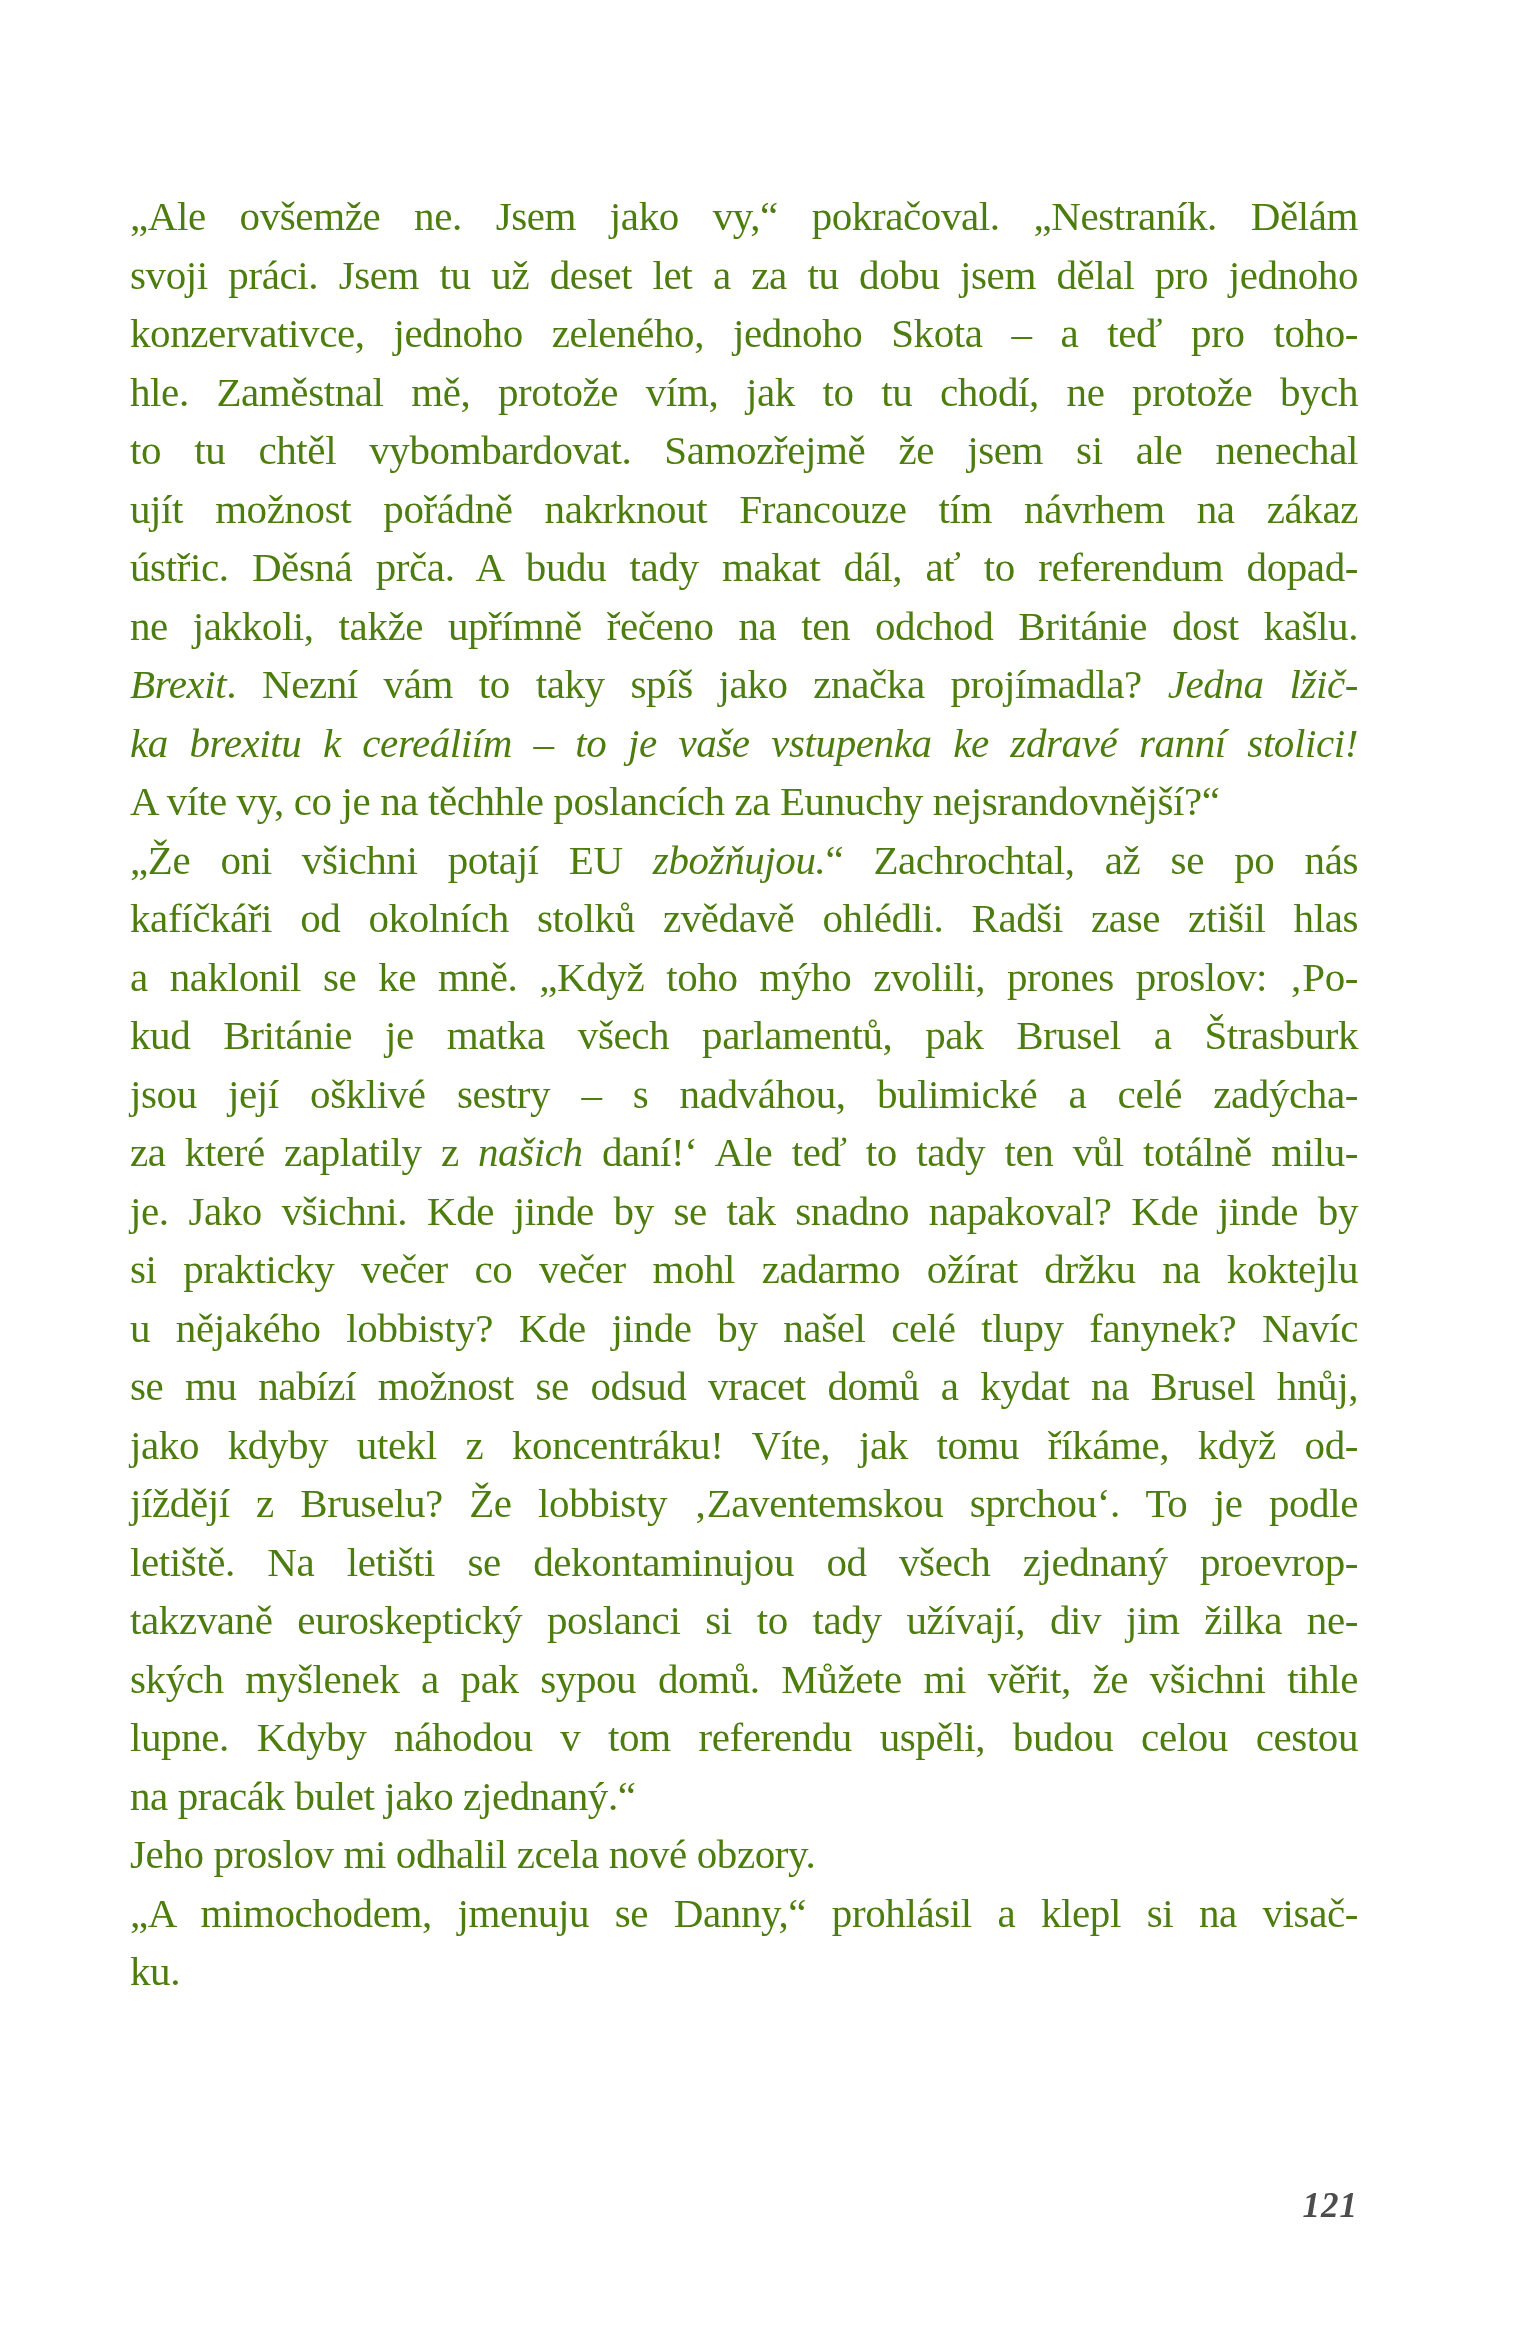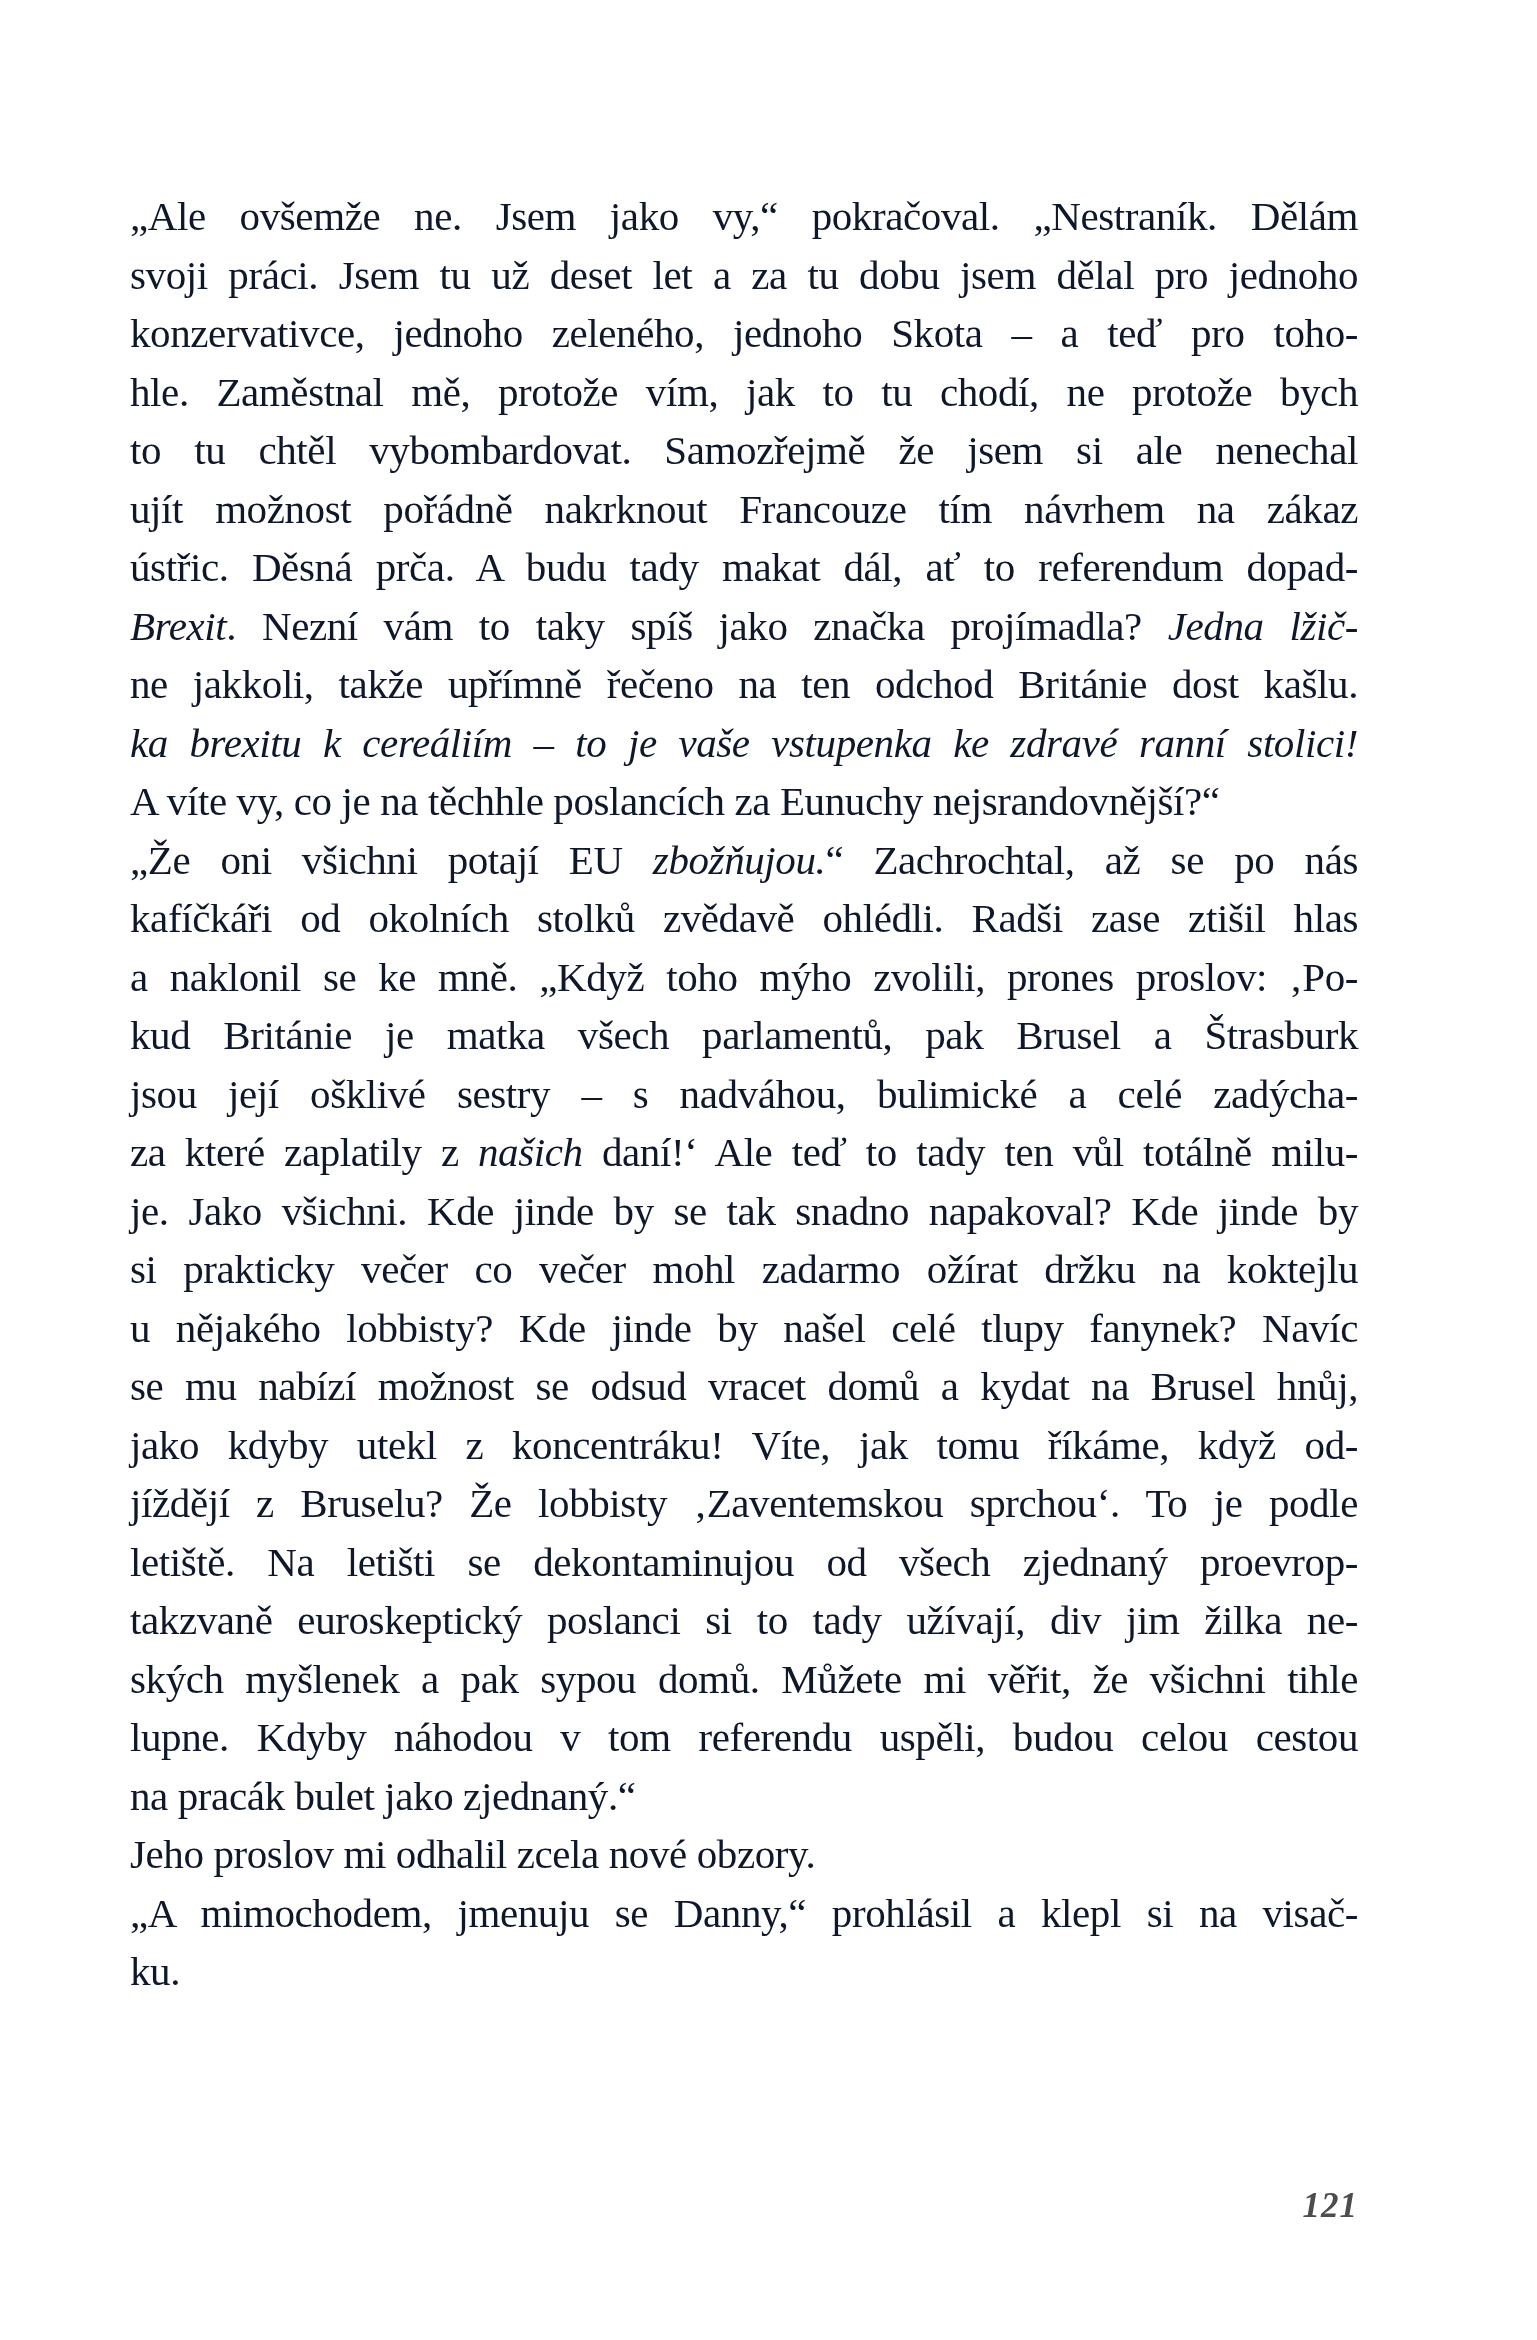--- a/index.html
+++ b/index.html
@@ -14,21 +14,21 @@
     font-family: "Liberation Serif", "DejaVu Serif", serif;
     overflow: hidden;
   }
   .text-block {
     position: absolute;
     left: 130px;
     top: 187px;
     width: 1228px;
     font-size: 41px;
     line-height: 58.5px;
-    color: #0f172a;
+    color: #4d7c0f;
     letter-spacing: -0.4px;
   }
   .line {
     text-align: justify;
     text-align-last: justify;
   }
   .line.para-end {
     text-align-last: left;
   }
   .it {
@@ -52,22 +52,22 @@
 
 <div>
   <main id="text-block" class="text-block">
       <div class="line"><span>„Ale ovšemže ne. Jsem jako vy,“ pokračoval. „Nestraník. Dělám</span></div>
       <div class="line"><span>svoji práci. Jsem tu už deset let a za tu dobu jsem dělal pro jednoho</span></div>
       <div class="line"><span>konzervativce, jednoho zeleného, jednoho Skota – a teď pro toho-</span></div>
       <div class="line"><span>hle. Zaměstnal mě, protože vím, jak to tu chodí, ne protože bych</span></div>
       <div class="line"><span>to tu chtěl vybombardovat. Samozřejmě že jsem si ale nenechal</span></div>
       <div class="line"><span>ujít možnost pořádně nakrknout Francouze tím návrhem na zákaz</span></div>
       <div class="line"><span>ústřic. Děsná prča. A budu tady makat dál, ať to referendum dopad-</span></div>
+      <div class="line"><span>ne jakkoli, takže upřímně řečeno na ten odchod Británie dost kašlu.</span></div>
       <div class="line"><span class="it">Brexit</span><span>. Nezní vám to taky spíš jako značka projímadla? </span><span class="it">Jedna lžič-</span></div>
-      <div class="line"><span>ne jakkoli, takže upřímně řečeno na ten odchod Británie dost kašlu.</span></div>
       <div class="line"><span class="it">ka brexitu k cereáliím – to je vaše vstupenka ke zdravé ranní stolici!</span></div>
       <div class="line para-end"><span>A víte vy, co je na těchhle poslancích za Eunuchy nejsrandovnější?“</span></div>
       <div class="line"><span>„Že oni všichni potají EU </span><span class="it">zbožňujou.</span><span>“ Zachrochtal, až se po nás</span></div>
       <div class="line"><span>kafíčkáři od okolních stolků zvědavě ohlédli. Radši zase ztišil hlas</span></div>
       <div class="line"><span>a naklonil se ke mně. „Když toho mýho zvolili, prones proslov: ‚Po-</span></div>
       <div class="line"><span>kud Británie je matka všech parlamentů, pak Brusel a Štrasburk</span></div>
       <div class="line"><span>jsou její ošklivé sestry – s nadváhou, bulimické a celé zadýcha-</span></div>
       <div class="line"><span>za které zaplatily z </span><span class="it">našich</span><span> daní!‘ Ale teď to tady ten vůl totálně milu-</span></div>
       <div class="line"><span>je. Jako všichni. Kde jinde by se tak snadno napakoval? Kde jinde by</span></div>
       <div class="line"><span>si prakticky večer co večer mohl zadarmo ožírat držku na koktejlu</span></div>

